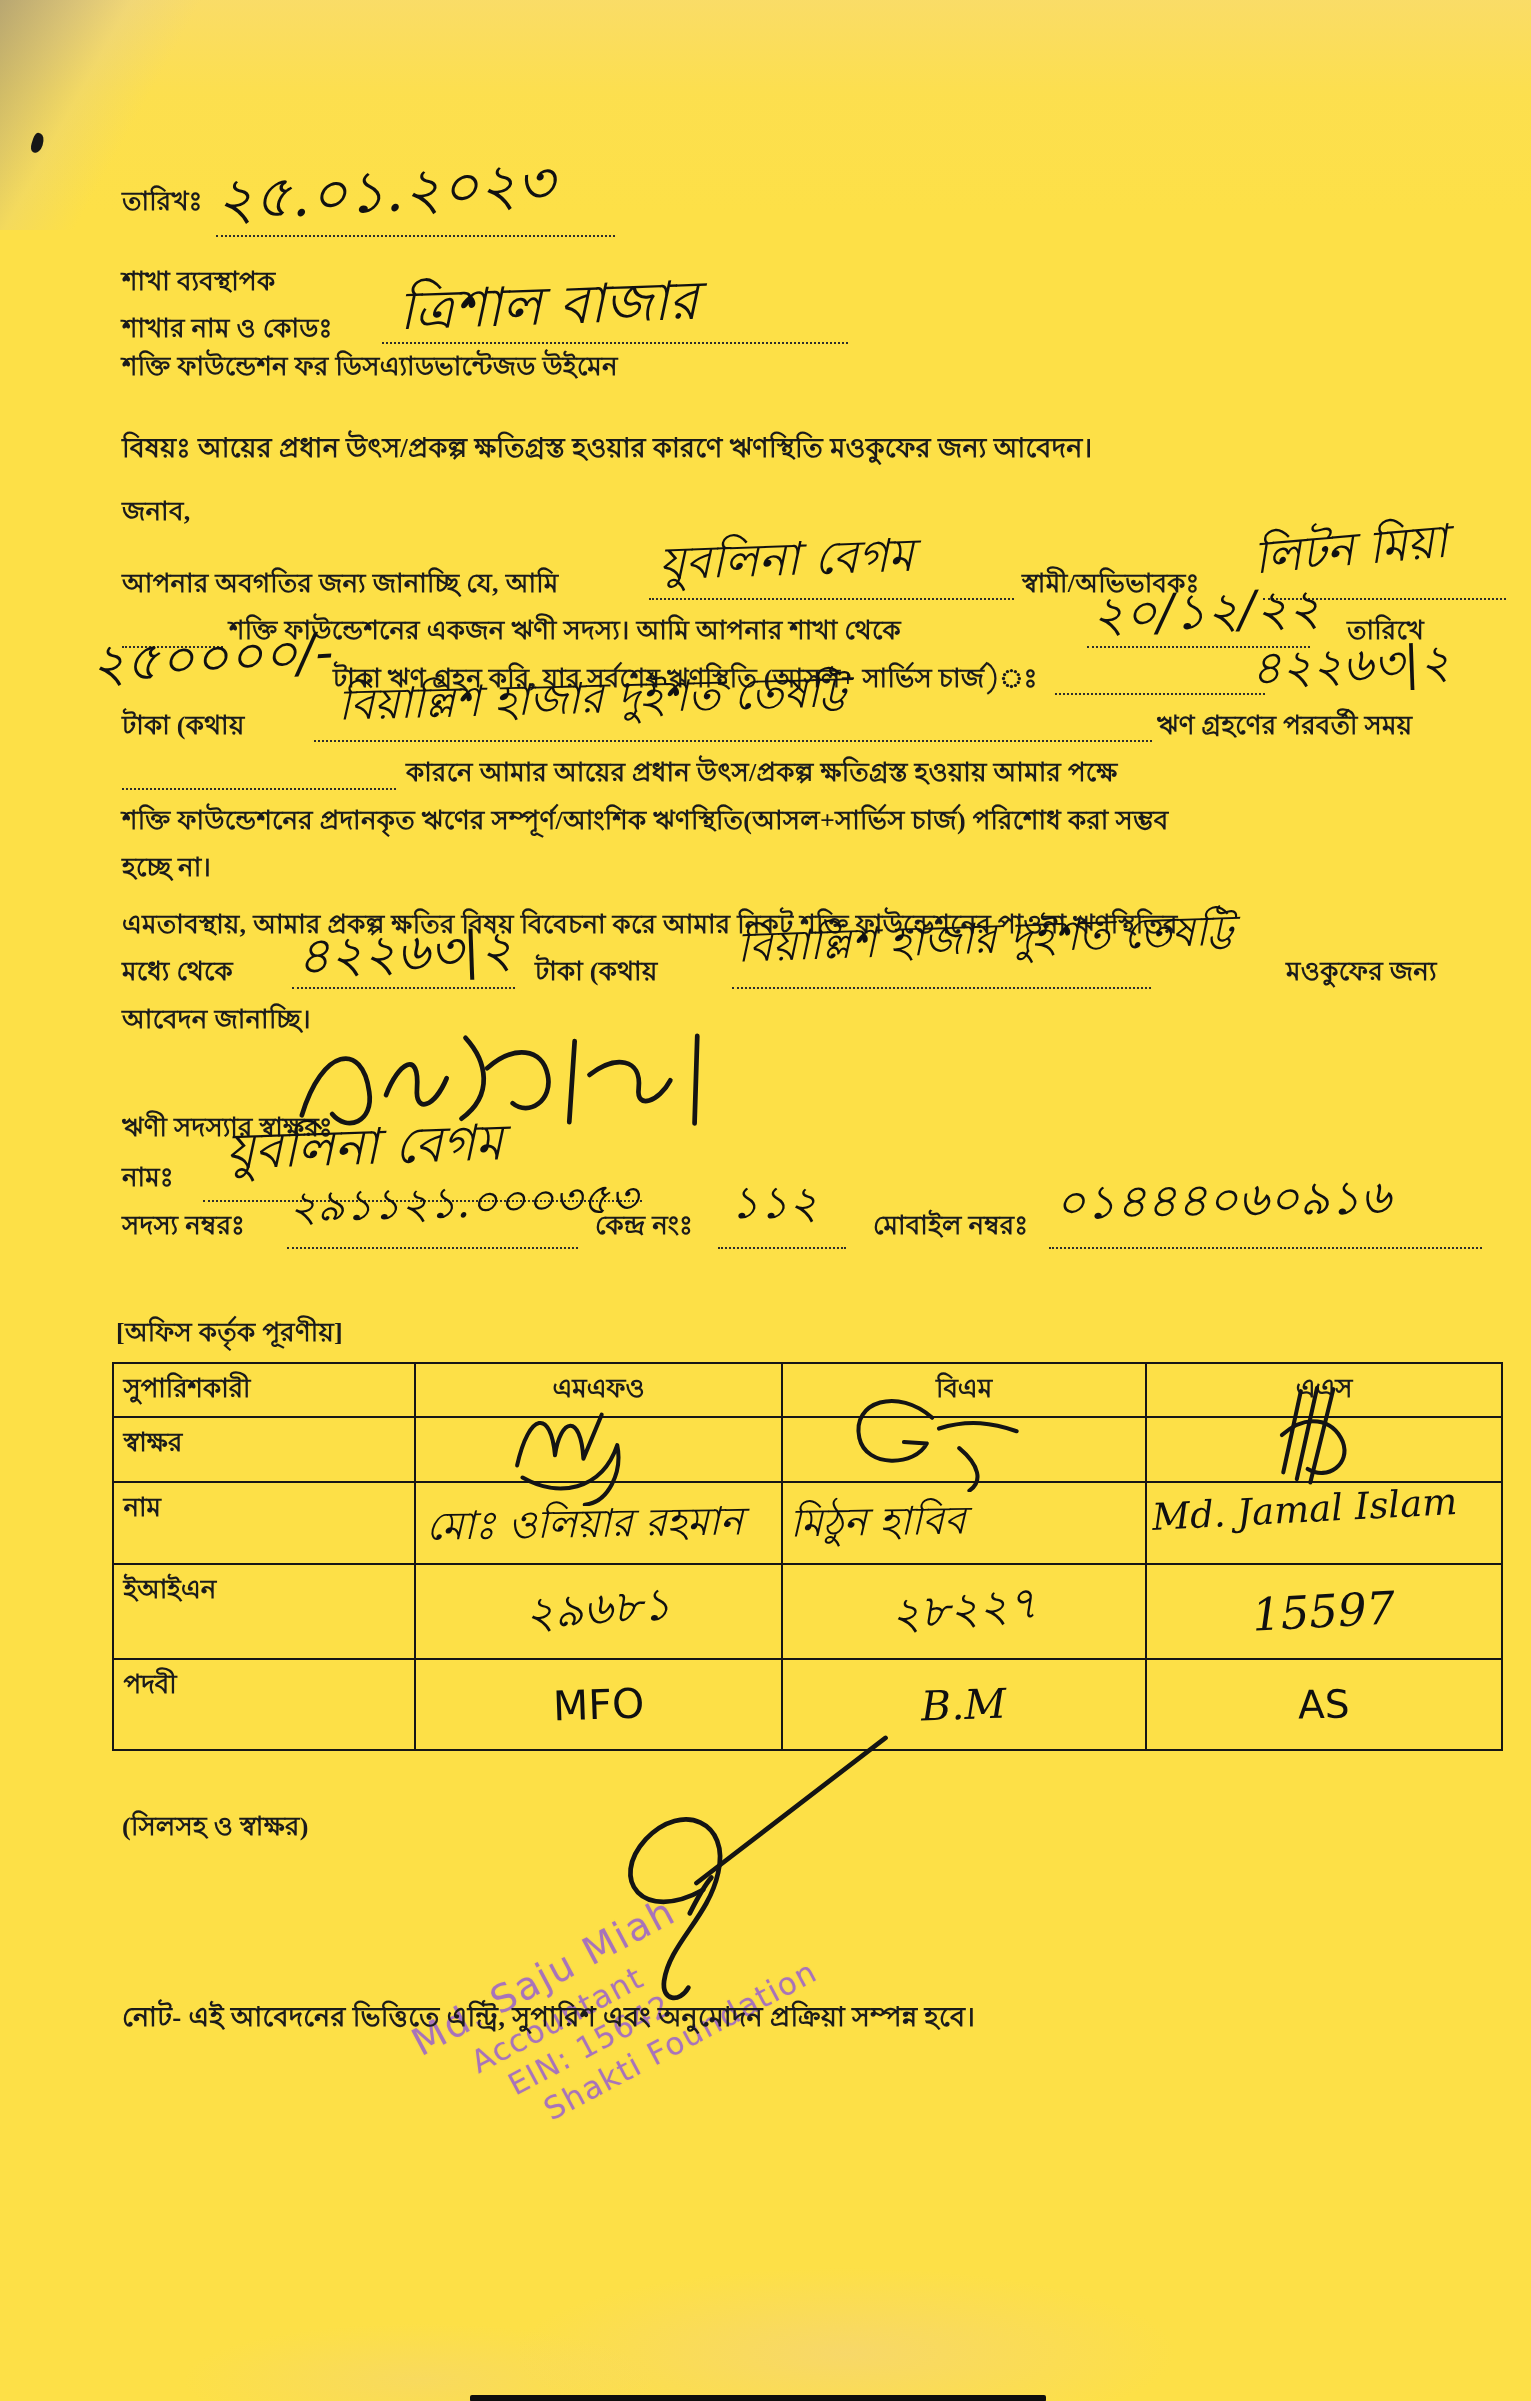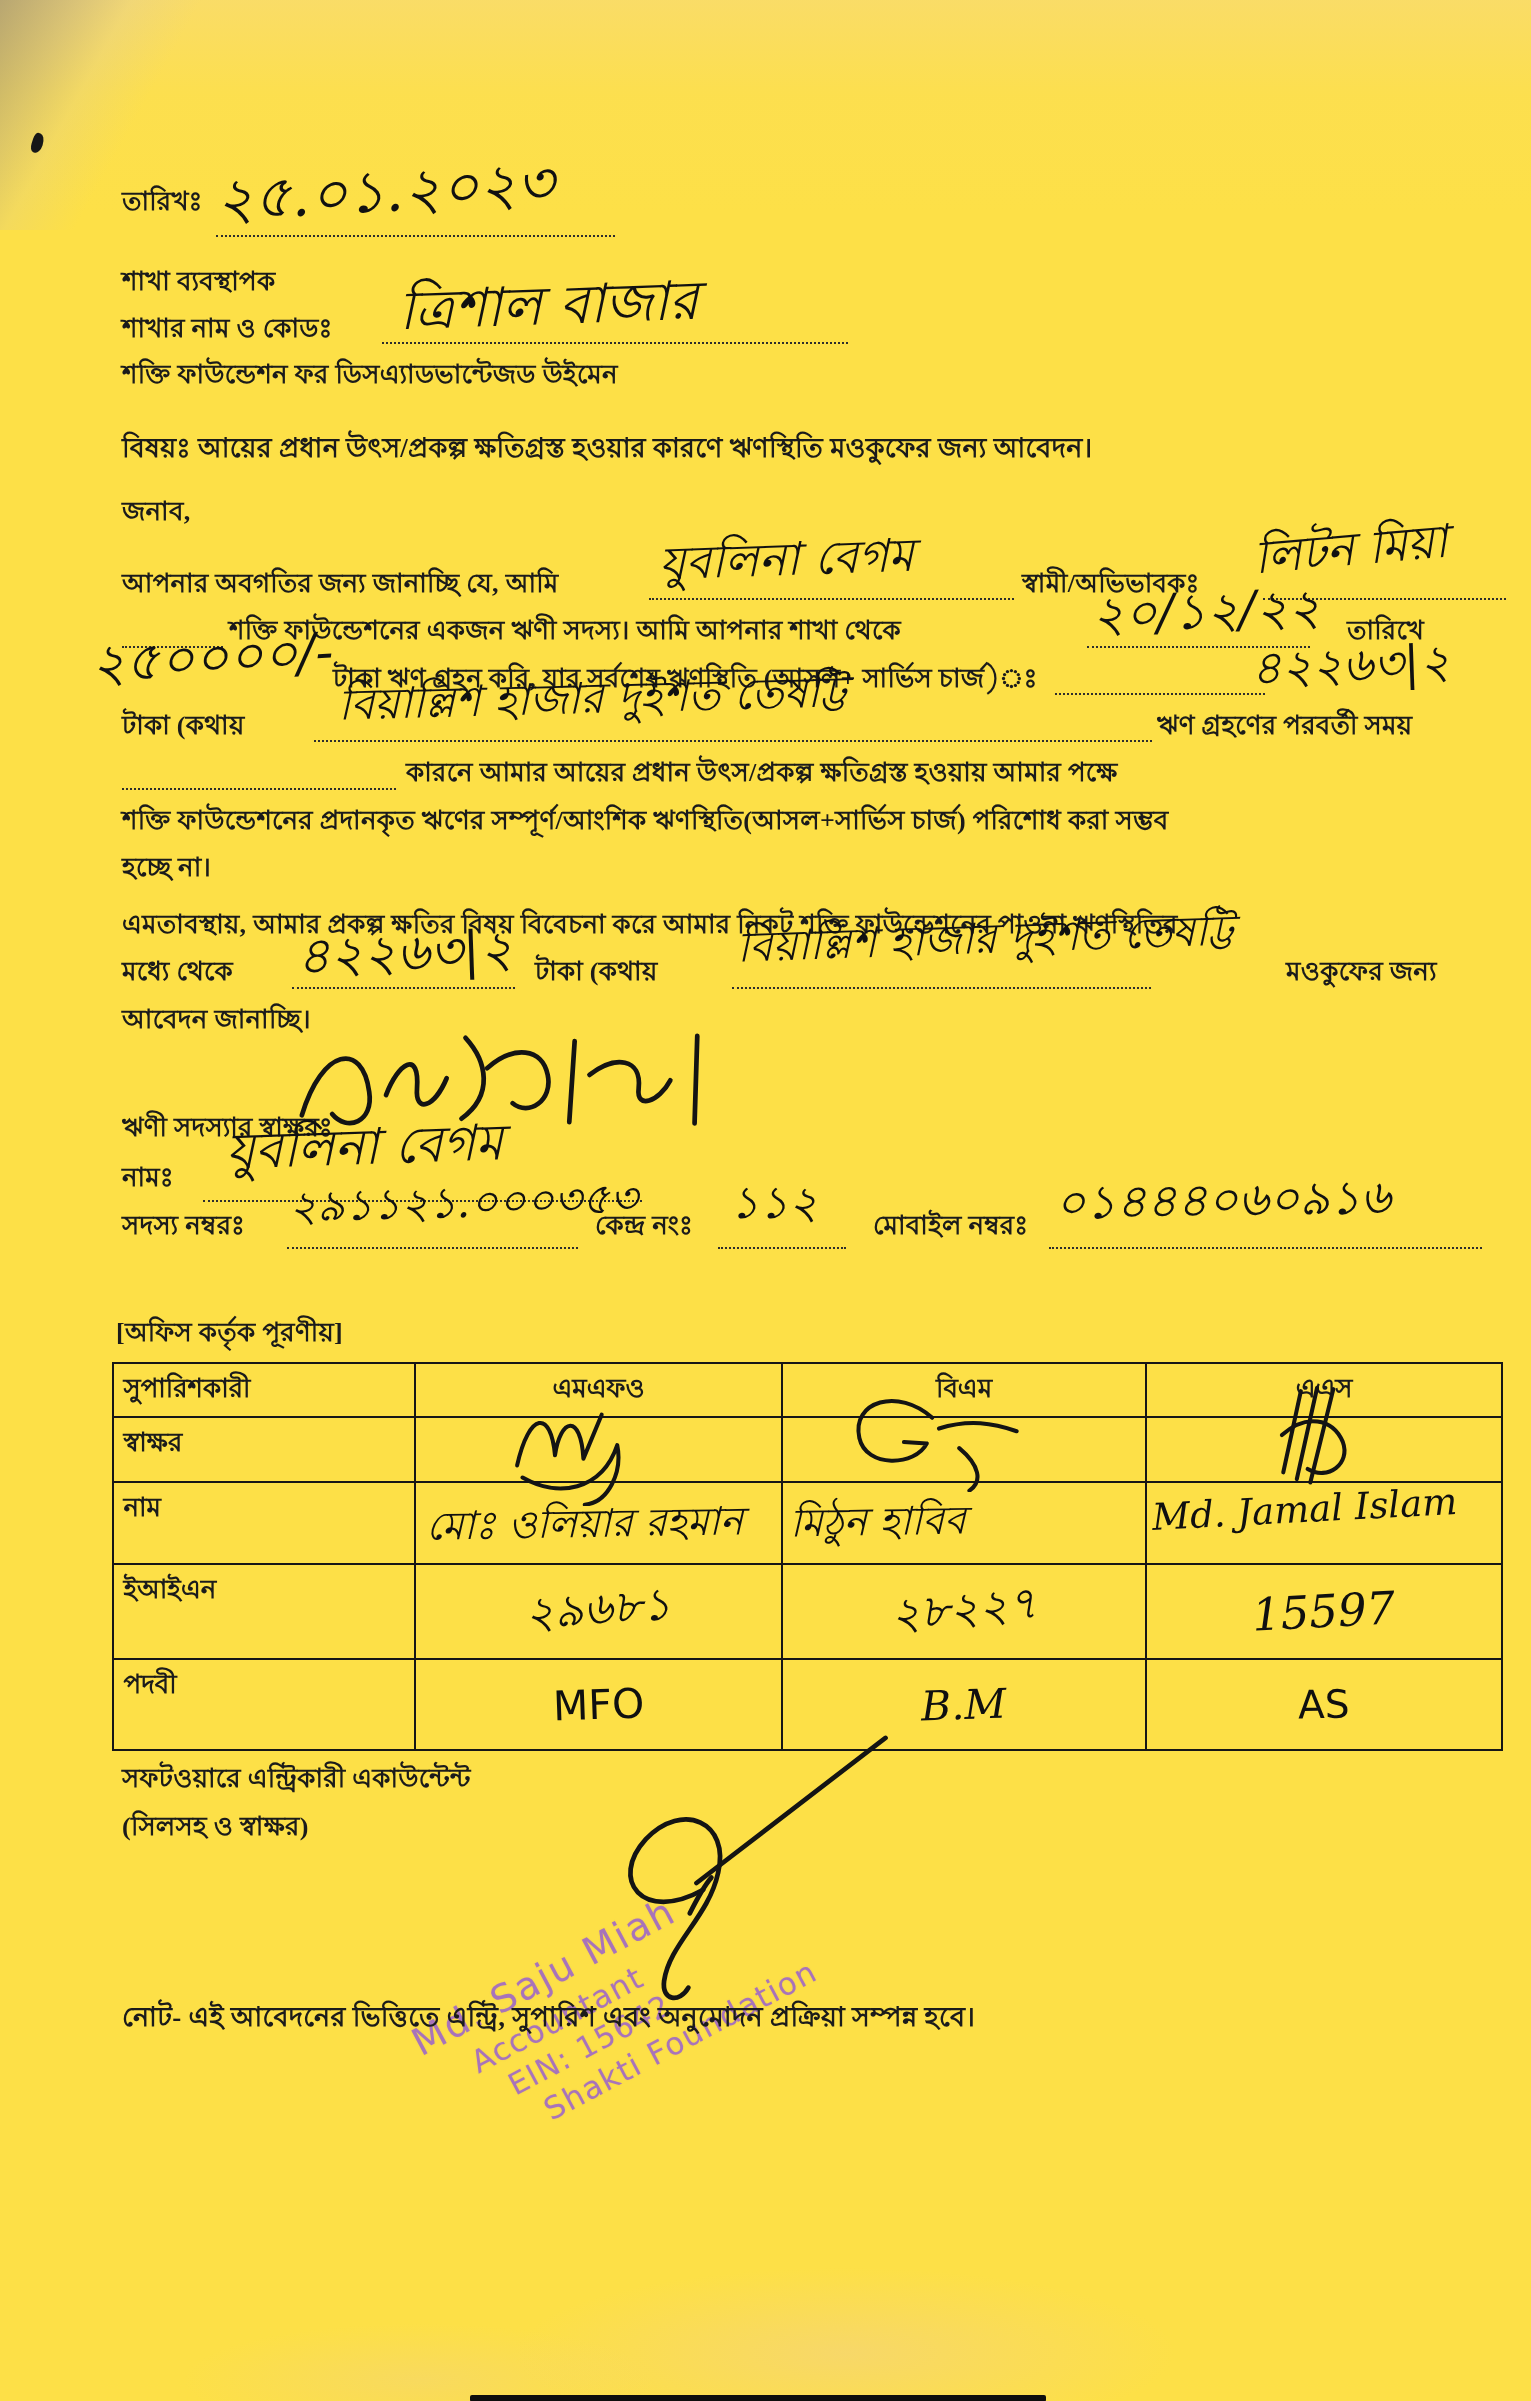--- a/index.html
+++ b/index.html
@@ -90,21 +90,21 @@
   <div class="bottom-bar"></div>
 
   <div class="printed" style="left:122px;top:181px;">তারিখঃ</div>
   <div class="dots" style="left:216px;top:235px;width:399px;"></div>
   <div class="hw" style="left:216px;top:147px;font-size:58px;transform:rotate(-3deg);">২৫.০১.২০২৩</div>
 
   <div class="printed" style="left:122px;top:261px;">শাখা ব্যবস্থাপক</div>
   <div class="printed" style="left:122px;top:308px;">শাখার নাম ও কোডঃ</div>
   <div class="dots" style="left:382px;top:342px;width:466px;"></div>
   <div class="hw" style="left:399px;top:264px;font-size:54px;transform:rotate(-2deg);">ত্রিশাল বাজার</div>
-  <div class="printed" style="left:122px;top:354px;font-family:Liberation Serif, serif;">শক্তি ফাউন্ডেশন ফর ডিসএ্যাডভান্টেজড উইমেন</div>
+  <div class="printed" style="left:122px;top:346px;font-family:Liberation Serif, serif;">শক্তি ফাউন্ডেশন ফর ডিসএ্যাডভান্টেজড উইমেন</div>
 
   <div class="printed bold" style="left:122px;top:427px;">বিষয়ঃ আয়ের প্রধান উৎস/প্রকল্প ক্ষতিগ্রস্ত হওয়ার কারণে ঋণস্থিতি মওকুফের জন্য আবেদন।</div>
   <div class="printed" style="left:122px;top:491px;">জনাব,</div>
 
   <div class="printed" style="left:122px;top:563px;">আপনার অবগতির জন্য জানাচ্ছি যে, আমি</div>
   <div class="dots" style="left:649px;top:598px;width:365px;"></div>
   <div class="hw" style="left:659px;top:524px;font-size:46px;transform:rotate(-2deg);">যুবলিনা বেগম</div>
   <div class="printed" style="left:1022px;top:563px;">স্বামী/অভিভাবকঃ</div>
   <div class="dots" style="left:1263px;top:598px;width:243px;"></div>
   <div class="hw" style="left:1254px;top:514px;font-size:46px;transform:rotate(-5deg);">লিটন মিয়া</div>
@@ -231,21 +231,20 @@
       <td class="center">
         <span class="hw-cell" style="font-size:41px;display:inline-block;transform:rotate(-2deg);">B.M</span>
       </td>
       <td class="center">
         <span class="hw-cell" style="font-size:39px;font-style:normal;font-family:'DejaVu Sans',sans-serif;display:inline-block;transform:rotate(-1deg);">AS</span>
       </td>
     </tr>
   </tbody>
     </table>
 
-  <div class="printed" style="left:122px;top:1758px;">সফটওয়ারে এন্ট্রিকারী একাউন্টেন্ট</div>
   <div class="printed" style="left:122px;top:1806px;">(সিলসহ ও স্বাক্ষর)</div>
 
   <svg class="sig-svg" style="left:534px;top:1721px;" width="379" height="297" viewBox="0 0 560 440">
     <path d="M250 250 C 160 300, 110 235, 165 175 C 220 118, 290 150, 272 225 C 258 290, 200 330, 192 385 C 188 415, 215 418, 228 395" stroke-width="7"></path>
     <path d="M230 285 C 245 255, 255 240, 262 232" stroke-width="7"></path>
     <path d="M240 240 L 520 25" stroke-width="7"></path>
   </svg>
 
   <div class="stamp">
     <div class="s1">Md. Saju Miah</div>

